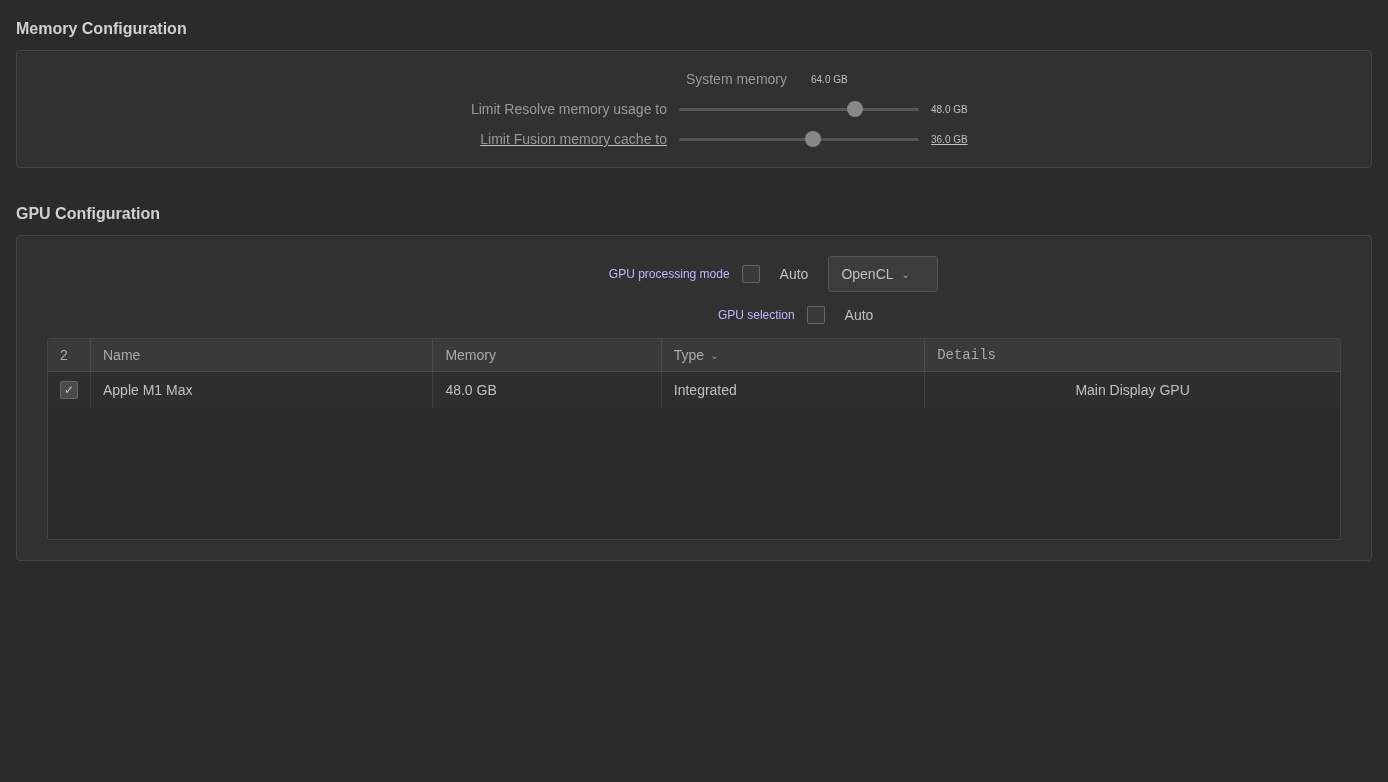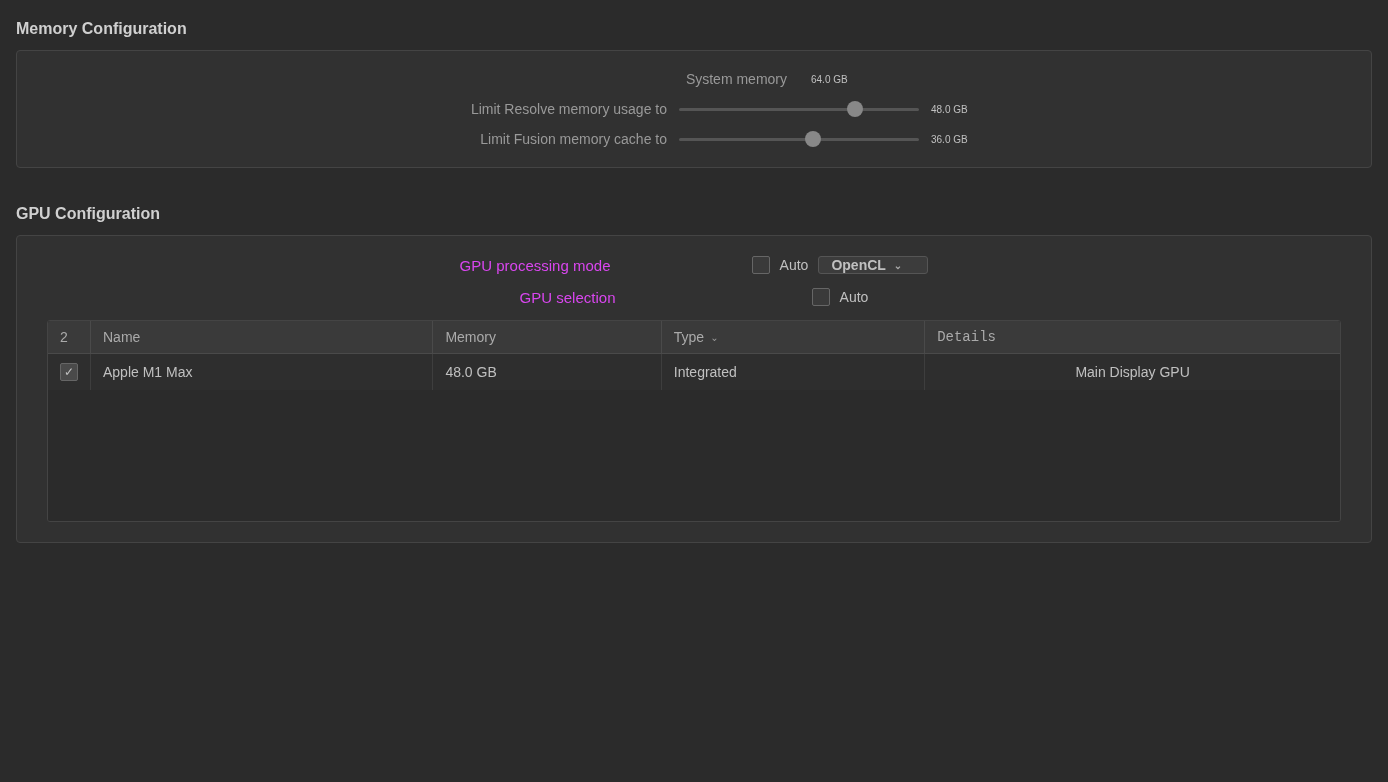--- a/index.html
+++ b/index.html
@@ -41,20 +41,21 @@
 
     
     .memory-row {
       display: flex;
       align-items: center;
       justify-content: center;
       margin-bottom: 14px;
     }
     .memory-row:last-child {
       margin-bottom: 0;
+      text-decoration: underline;
     }
 
     .memory-label {
       color: #999;
       text-align: right;
       width: 280px;
       margin-right: 12px;
       font-size: 14px;
     }
 
@@ -106,30 +107,31 @@
 
     
     .gpu-row {
       display: flex;
       align-items: center;
       justify-content: center;
       margin-bottom: 14px;
     }
 
     .gpu-label {
-      color: #d946ef;
+      color: #c4b5fd;
+      text-align: right;
       width: 280px;
       margin-right: 12px;
-      font-size: 15px;
+      font-size: 12px;
     }
 
     .gpu-controls {
       display: flex;
       align-items: center;
-      gap: 10px;
+      gap: 20px;
     }
 
     
     .checkbox-wrapper {
       display: flex;
       align-items: center;
       justify-content: center;
       width: 18px;
       height: 18px;
       border: 1px solid #666;
@@ -152,28 +154,27 @@
       color: #c0c0c0;
       font-size: 14px;
     }
 
     
     .dropdown-btn {
       background-color: #3c3c3c;
       border: 1px solid #555;
       border-radius: 3px;
       color: #c0c0c0;
-      padding: 0 12px;
+      padding: 9px 12px;
       font-size: 14px;
       display: flex;
       align-items: center;
       gap: 8px;
       cursor: pointer;
       min-width: 110px;
-      font-weight: bold;
     }
 
     .dropdown-arrow {
       font-size: 10px;
       color: #aaa;
     }
 
     
     .gpu-table-container {
       border: 1px solid #444;

